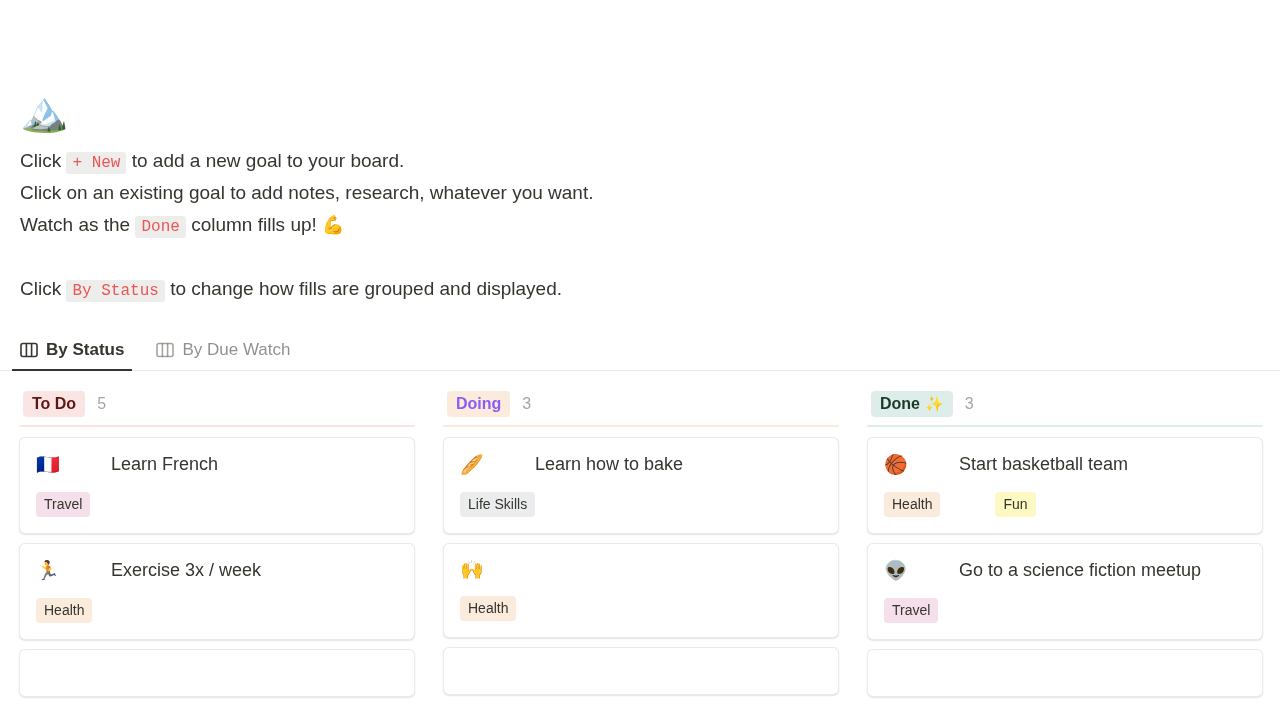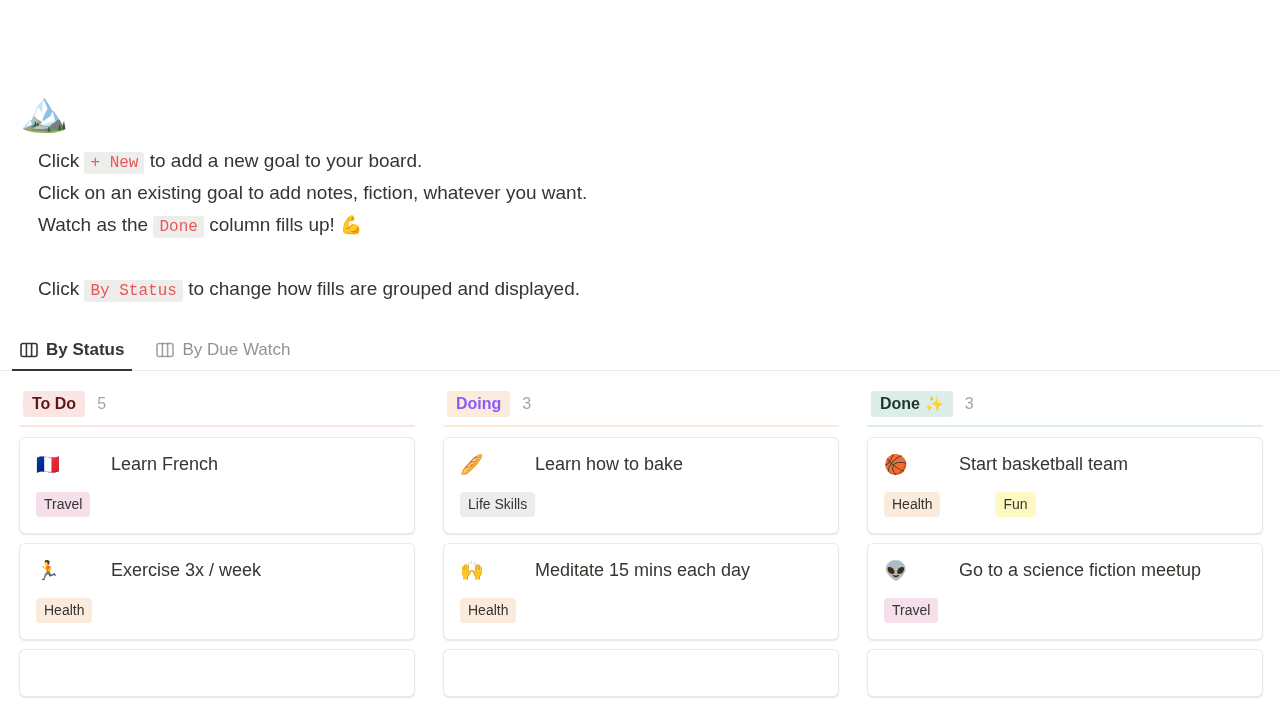--- a/index.html
+++ b/index.html
@@ -42,21 +42,21 @@
     line-height: 1.15;
   }
 
   
   .desc {
     padding-left: 20px;
     font-size: 19px;
     line-height: 32px;
     color: rgb(55,53,47);
   }
-  .desc p { white-space: nowrap; margin-left: 18px; }
+  .desc p { white-space: nowrap; }
   .spacer-line { height: 32px; }
 
   code.inline {
     font-family: "Liberation Mono", "DejaVu Sans Mono", monospace;
     background: rgba(135,131,120,0.15);
     color: #EB5757;
     font-size: 16px;
     padding: 2px 6px;
     border-radius: 3px;
     line-height: normal;
@@ -180,21 +180,21 @@
 <body>
 
 <div class="page">
 
   <div class="title-row">
     <span class="title-emoji">🏔️</span>
   </div>
 
   <div class="desc" id="desc-root">
       <p><span>Click </span><code class="inline">+ New</code><span> to add a new goal to your board.</span></p>
-      <p><span>Click on an existing goal to add notes, fiction, whatever you want.</span></p>
+      <p><span>Click on an existing goal to add notes, research, whatever you want.</span></p>
       <p><span>Watch as the </span><code class="inline">Done</code><span> column fills up! </span><span class="emoji-inline">💪</span></p>
       <div class="spacer-line"></div>
       <p><span>Click </span><code class="inline">By Status</code><span> to change how fills are grouped and displayed.</span></p>
     </div>
 
   <div class="tabs" id="tabs-root">
       <div class="tab active">
         <span class="board-icon">
           <svg width="18" height="16" viewBox="0 0 18 16" fill="none" xmlns="http://www.w3.org/2000/svg">
             <rect x="1" y="1.5" width="16" height="13" rx="2" stroke="rgb(55,53,47)" stroke-width="1.6"></rect>
@@ -264,21 +264,20 @@
             <span class="card-emoji">🥖</span>
             <span class="card-title">Learn how to bake</span>
           </div>
           <div class="card-tags">
             <span class="tag" style="background: rgb(235, 236, 237);">Life Skills</span>
           </div>
         </div>
         <div class="card">
           <div class="card-title-row">
             <span class="card-emoji">🙌</span>
-            <span class="card-title">Meditate 15 mins each day</span>
           </div>
           <div class="card-tags">
             <span class="tag" style="background: rgb(250, 235, 221);">Health</span>
           </div>
         </div>
         <div class="card">
           <div class="card-title-row">
             <span class="card-emoji"></span>
             <span class="card-title"></span>
           </div>

